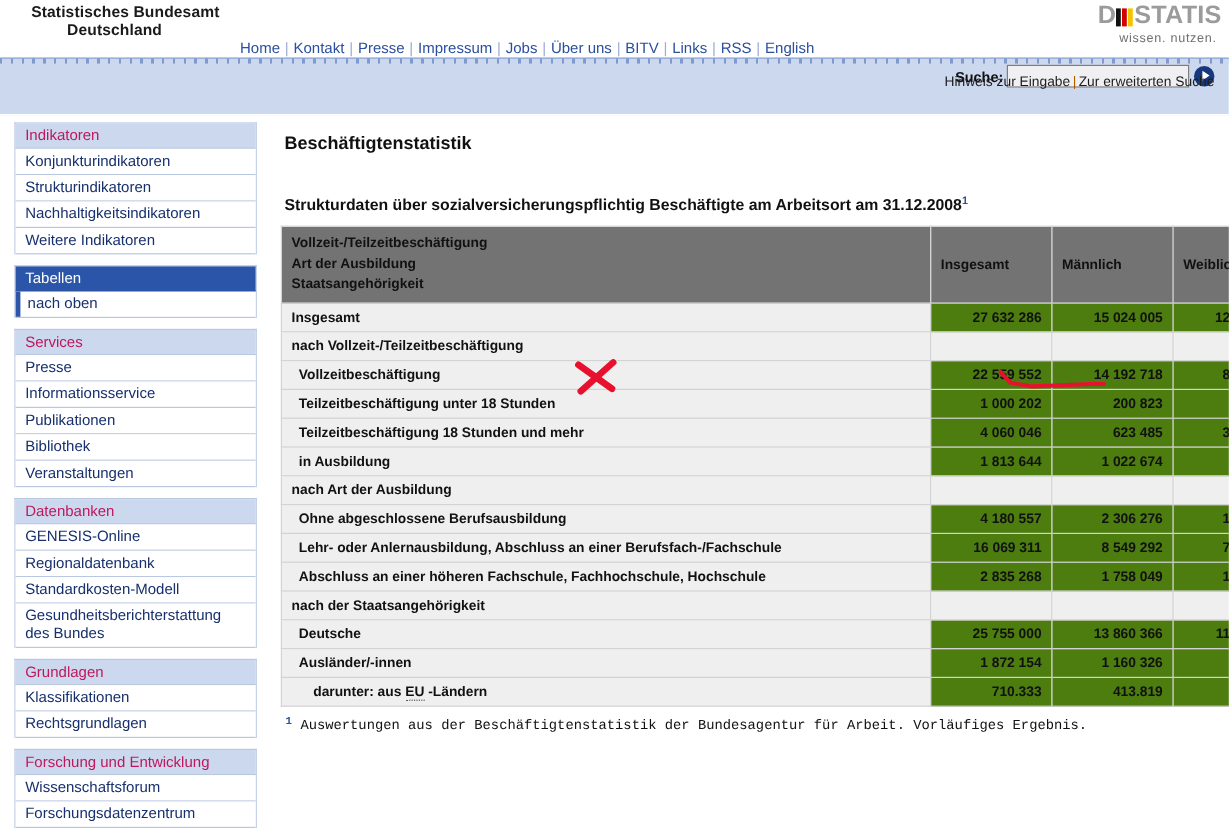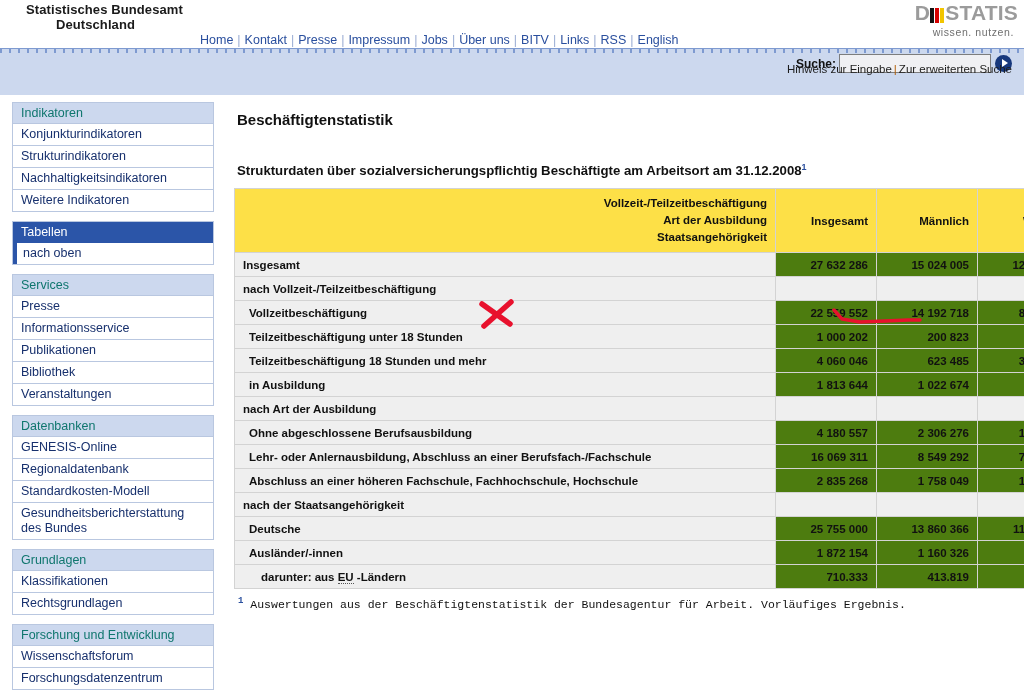--- a/index.html
+++ b/index.html
@@ -83,21 +83,21 @@
   .search-links a { color:#1d1d1d; text-decoration:none; }
   .search-links .pipe { color:#b05a00; padding:0 2px; }
 
   
   .body-area { position:relative; }
 
   
   .sidebar { position:absolute; left:12px; top:6px; width:202px; }
   .navgroup { margin-bottom:9px; border:1px solid #b9c7e0; border-bottom:none; }
   .nav-head {
-    background:#ccd8ee; color:#0f766e; font-size:12.5px;
+    background:#ccd8ee; color:#be185d; font-size:12.5px;
     padding:3px 6px 3px 8px; border-bottom:1px solid #b9c7e0;
   }
   .nav-head.active { background:#2b55a8; color:#fff; border-bottom:1px solid #2b55a8; }
   .nav-item {
     background:#fff; color:#17306d; font-size:12.5px;
     padding:3px 6px 3px 8px; border-bottom:1px solid #b9c7e0; line-height:15px;
   }
   .nav-item.accent { padding-left:10px; position:relative; }
   .nav-item.accent::before{
     content:""; position:absolute; left:0; top:0; bottom:0; width:4px; background:#2b55a8;
@@ -105,22 +105,22 @@
 
   
   .main { position:absolute; left:234px; top:6px; width:778px; }
   .page-title { font-size:15px; font-weight:bold; color:#111; margin:9px 0 0 3px; }
   .table-title { font-size:13.2px; font-weight:bold; color:#111; margin:34px 0 10px 3px; }
   .table-title sup { color:#2a4f9e; font-size:9px; font-weight:bold; vertical-align:super; }
 
   table.data { border-collapse:collapse; width:778px; table-layout:fixed; }
   table.data th, table.data td { border:1px solid #d3d3d3; }
   table.data th {
-    background:#fde047; font-size:11.5px; font-weight:bold; color:#111;
-    padding:6px 8px; text-align:right; vertical-align:middle;
+    background:#737373; font-size:11.5px; font-weight:bold; color:#111;
+    padding:6px 8px; text-align:left; vertical-align:middle;
   }
   th.col-label { width:524px; line-height:17px; font-weight:normal; }
   th.col-num { width:84px; }
   td.lbl {
     background:#efefef; font-size:11.5px; font-weight:bold; color:#111;
     padding:5px 8px; height:13px;
   }
   td.lbl.group { font-weight:bold; padding-left:8px; }
   td.lbl.ind1 { padding-left:14px; }
   td.lbl.ind2 { padding-left:26px; }

